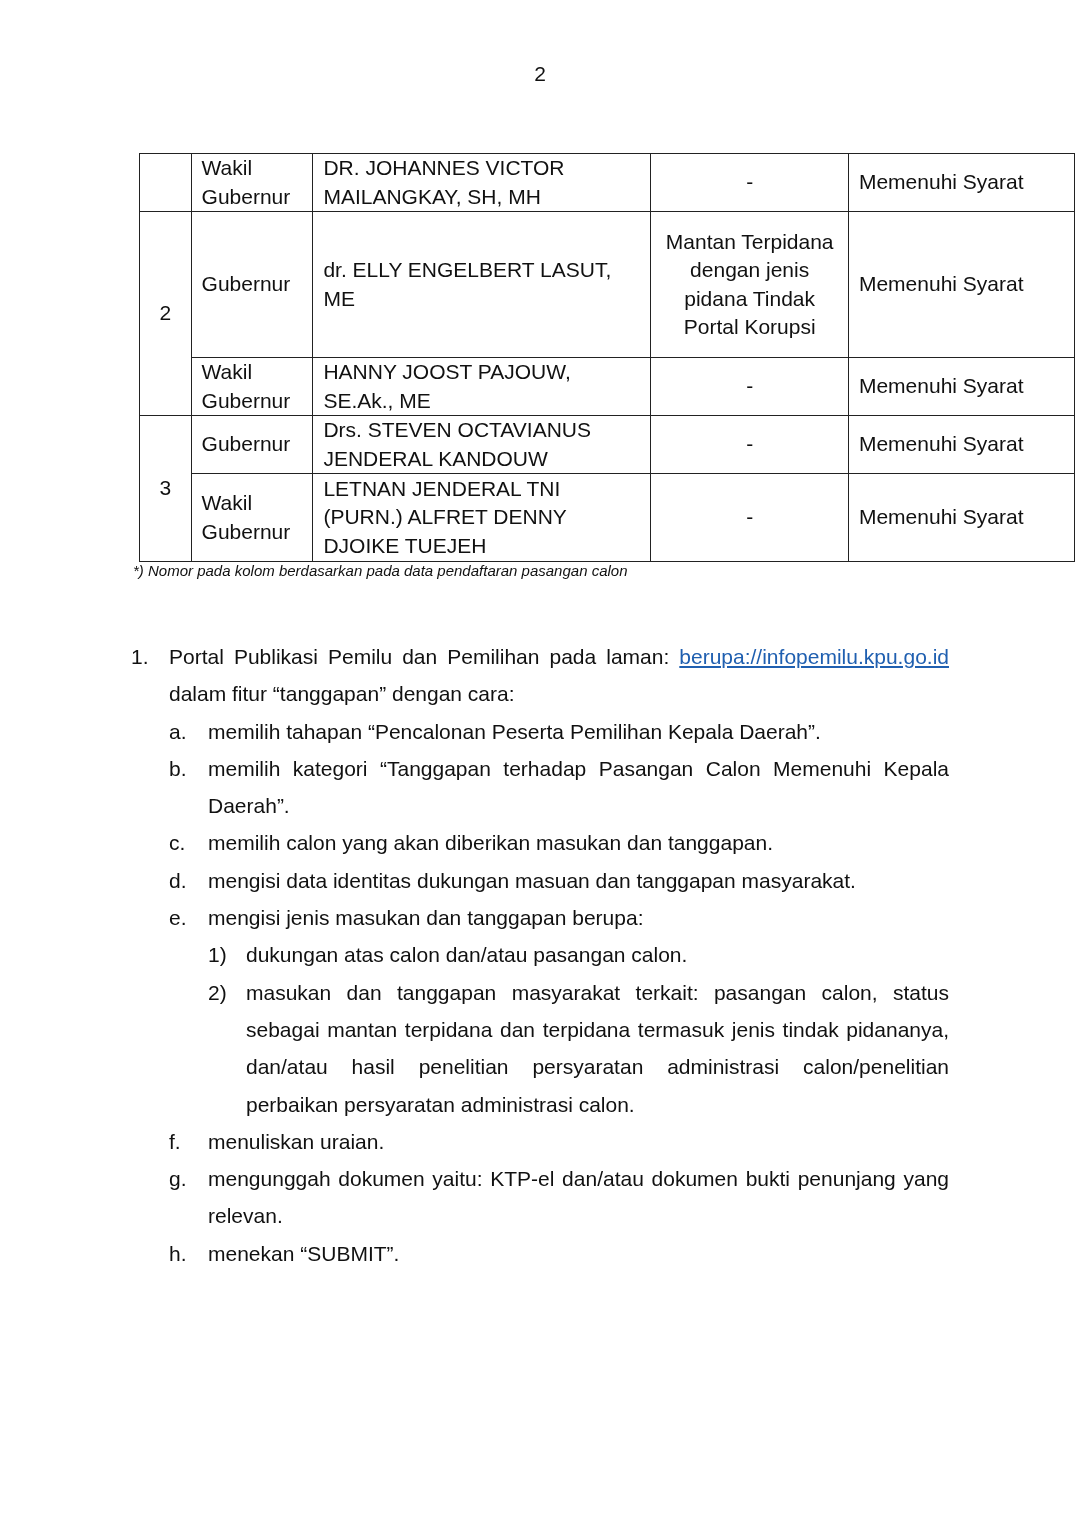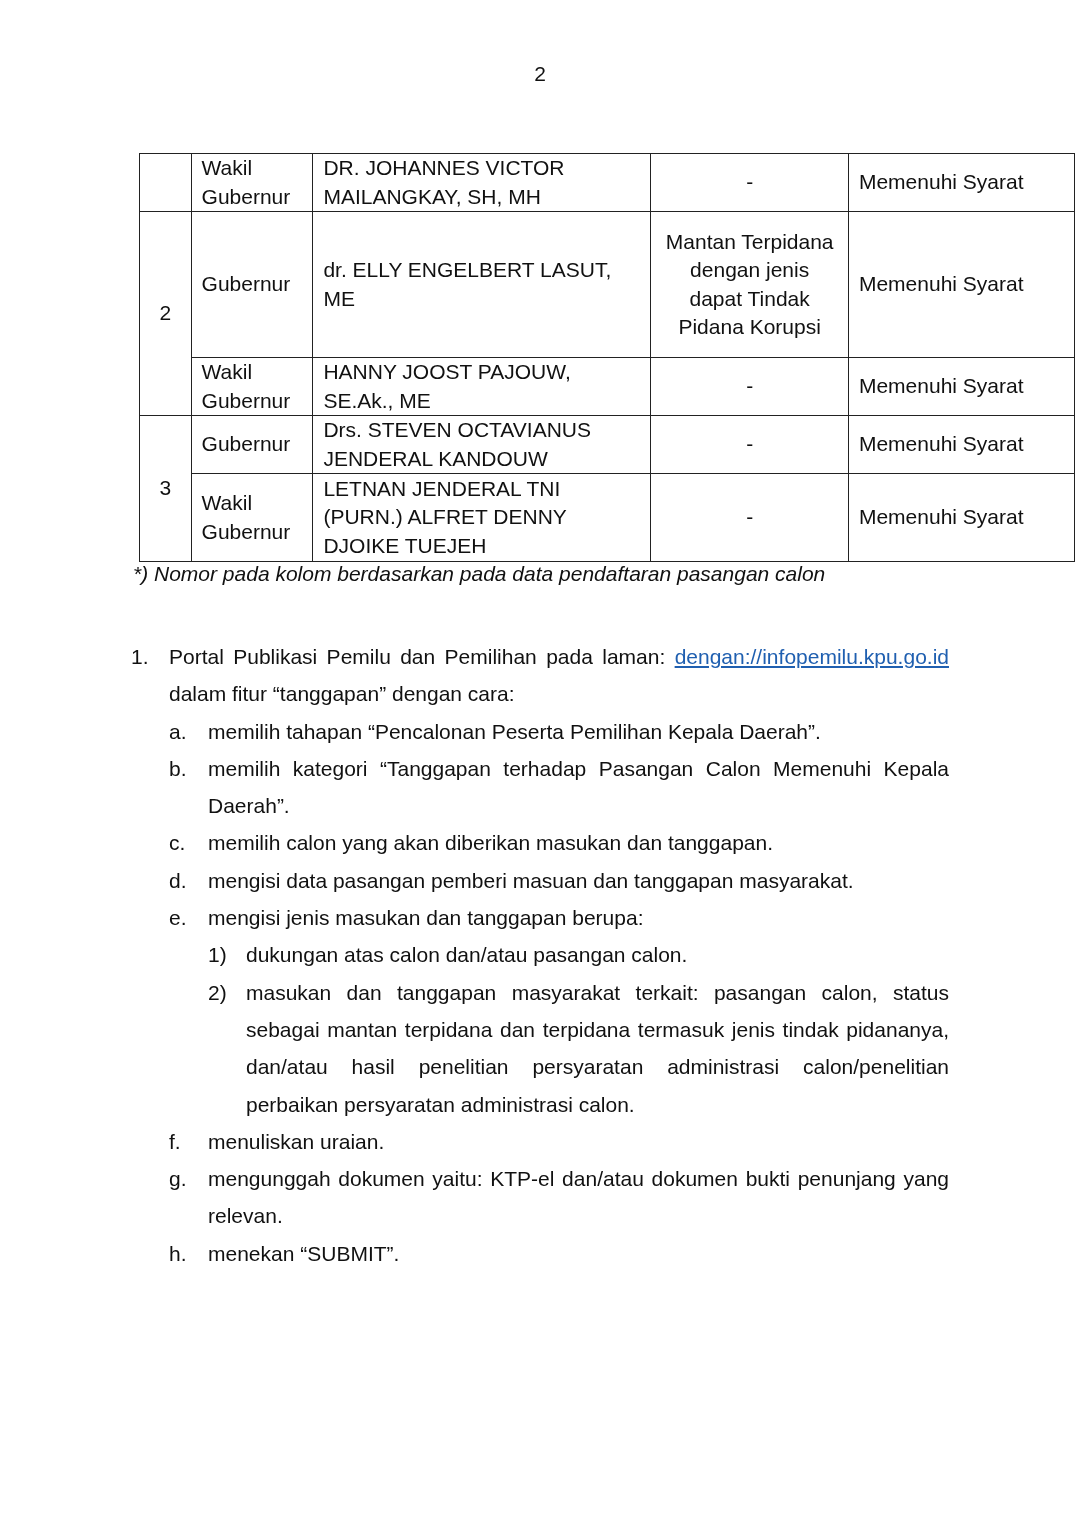--- a/index.html
+++ b/index.html
@@ -17,21 +17,21 @@
   }
   table.cand td {
     border: 1.5px solid #222; padding: 0 10px; vertical-align: middle;
   }
   td.c-no { width: 26px; text-align: center; padding: 0; }
   td.c-jab { width: 90px; }
   td.c-name { width: 287px; margin-top: 38px; }
   td.c-ket { width: 159px; text-align: center; padding: 0 4px; }
   td.c-st { width: 185px; }
   .footnote {
-    position: absolute; left: 133px; top: 562px; font-size: 21px; font-style: italic;
+    position: absolute; left: 133px; top: 562px; font-size: 15px; font-style: italic;
   }
   .body-text {
     position: absolute; left: 131px; top: 638px; width: 818px;
     font-size: 21px; line-height: 37.3px;
   }
   .para { text-align: justify; text-indent: 59px; margin: 0; }
   .item { display: flex; }
   .marker { flex: 0 0 auto; }
   .content { flex: 1; text-align: justify; }
   .l1 > .marker { width: 38px; }
@@ -52,21 +52,21 @@
     <td class="c-no"></td>
     <td class="c-jab">Wakil Gubernur</td>
     <td class="c-name">DR. JOHANNES VICTOR MAILANGKAY, SH, MH</td>
     <td class="c-ket">-</td>
     <td class="c-st">Memenuhi Syarat</td>
   </tr>
   <tr style="height:146px">
     <td class="c-no" rowspan="2">2</td>
     <td class="c-jab">Gubernur</td>
     <td class="c-name">dr. ELLY ENGELBERT LASUT, ME</td>
-    <td class="c-ket">Mantan Terpidana dengan jenis dapat Tindak Pidana Korupsi</td>
+    <td class="c-ket">Mantan Terpidana dengan jenis pidana Tindak Portal Korupsi</td>
     <td class="c-st">Memenuhi Syarat</td>
   </tr>
   <tr style="height:58px">
     <td class="c-jab">Wakil Gubernur</td>
     <td class="c-name">HANNY JOOST PAJOUW, SE.Ak., ME</td>
     <td class="c-ket">-</td>
     <td class="c-st">Memenuhi Syarat</td>
   </tr>
   <tr style="height:58px">
     <td class="c-no" rowspan="2">3</td>
@@ -83,38 +83,38 @@
   </tr>
 </tbody>
   </table>
 
 <div class="footnote">*) Nomor pada kolom berdasarkan pada data pendaftaran pasangan calon</div>
 
 <div class="body-text">
 
   <div class="item l1">
     <span class="marker">1.</span>
-    <span class="content"><span>Portal Publikasi Pemilu dan Pemilihan pada laman: </span><a class="link">dengan://infopemilu.kpu.go.id</a><span> dalam fitur “tanggapan” dengan cara:</span></span>
+    <span class="content"><span>Portal Publikasi Pemilu dan Pemilihan pada laman: </span><a class="link">berupa://infopemilu.kpu.go.id</a><span> dalam fitur “tanggapan” dengan cara:</span></span>
   </div>
 
   <div class="item l2">
     <span class="marker">a.</span>
     <span class="content">memilih tahapan “Pencalonan Peserta Pemilihan Kepala Daerah”.</span>
   </div>
   <div class="item l2">
     <span class="marker">b.</span>
     <span class="content">memilih kategori “Tanggapan terhadap Pasangan Calon Memenuhi Kepala Daerah”.</span>
   </div>
   <div class="item l2">
     <span class="marker">c.</span>
     <span class="content">memilih calon yang akan diberikan masukan dan tanggapan.</span>
   </div>
   <div class="item l2">
     <span class="marker">d.</span>
-    <span class="content">mengisi data pasangan pemberi masuan dan tanggapan masyarakat.</span>
+    <span class="content">mengisi data identitas dukungan masuan dan tanggapan masyarakat.</span>
   </div>
   <div class="item l2">
     <span class="marker">e.</span>
     <span class="content">mengisi jenis masukan dan tanggapan berupa:</span>
   </div>
   <div class="item l3">
     <span class="marker">1)</span>
     <span class="content">dukungan atas calon dan/atau pasangan calon.</span>
   </div>
   <div class="item l3">

